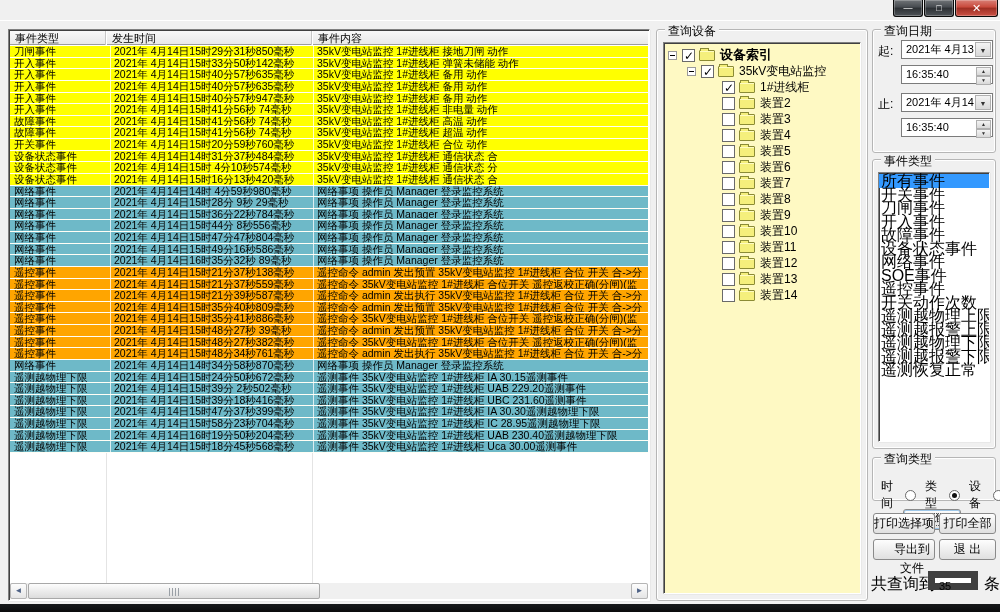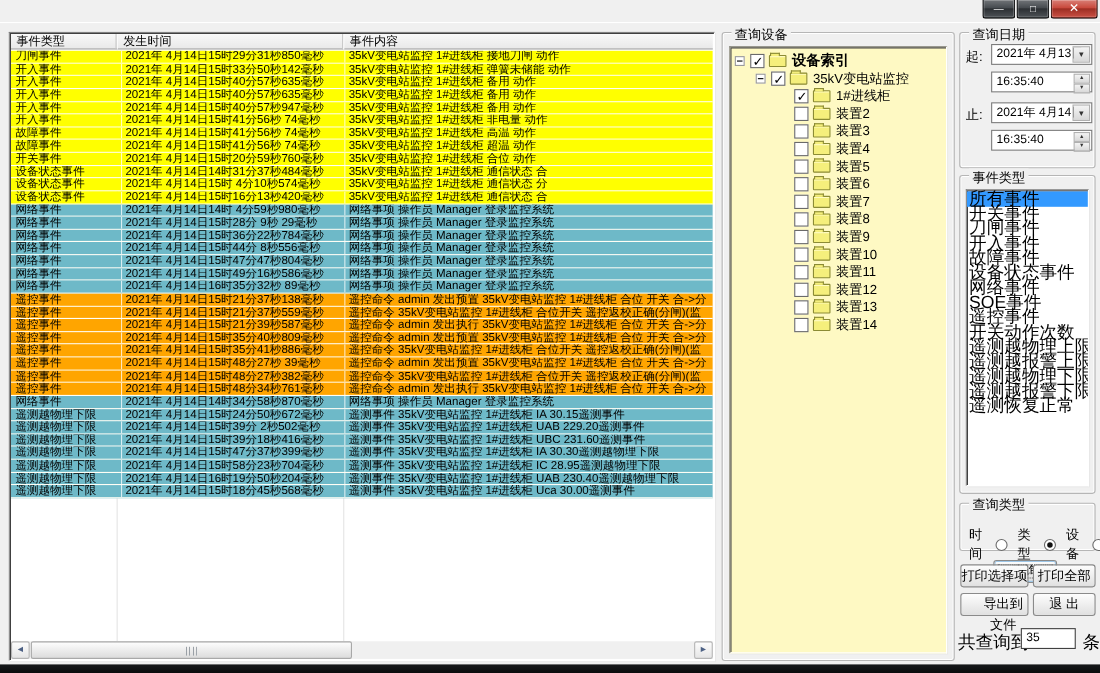--- a/index.html
+++ b/index.html
@@ -112,21 +112,21 @@
   .rcirc.on:after { content:""; position:absolute; left:2px; top:2px; width:5px; height:5px; border-radius:50%; background:#111; }
 
   
   .btn { position:absolute; height:21px; background:linear-gradient(#fdfdfd,#e0e0e0);
     border:1px solid #8a8a8a; border-radius:3px; font-size:12px; text-align:center; line-height:19px;
     color:#000; font-family:"Liberation Sans","DejaVu Sans",sans-serif; }
   .btn.default { box-shadow:inset 0 0 0 1px #9ec7e8; }
   .btn .focusrect { position:absolute; left:3px; right:3px; top:3px; bottom:3px; border:1px dotted #555; }
 
   .resultlab { position:absolute; font-size:16px; color:#000; white-space:nowrap; }
-  .resultbox { position:absolute; height:19px; background:#fff; border:1px solid #404040;
+  .resultbox { position:absolute; height:19px; background:#fff; border:7px solid #404040;
     font-size:11px; line-height:17px; padding-left:4px; }
 </style>
 </head>
 <body>
 
 <div class="titlebar">
   <span class="title-text">事件查询</span>
 </div>
 <div class="winbtn min">—</div>
 <div class="winbtn max">□</div>

